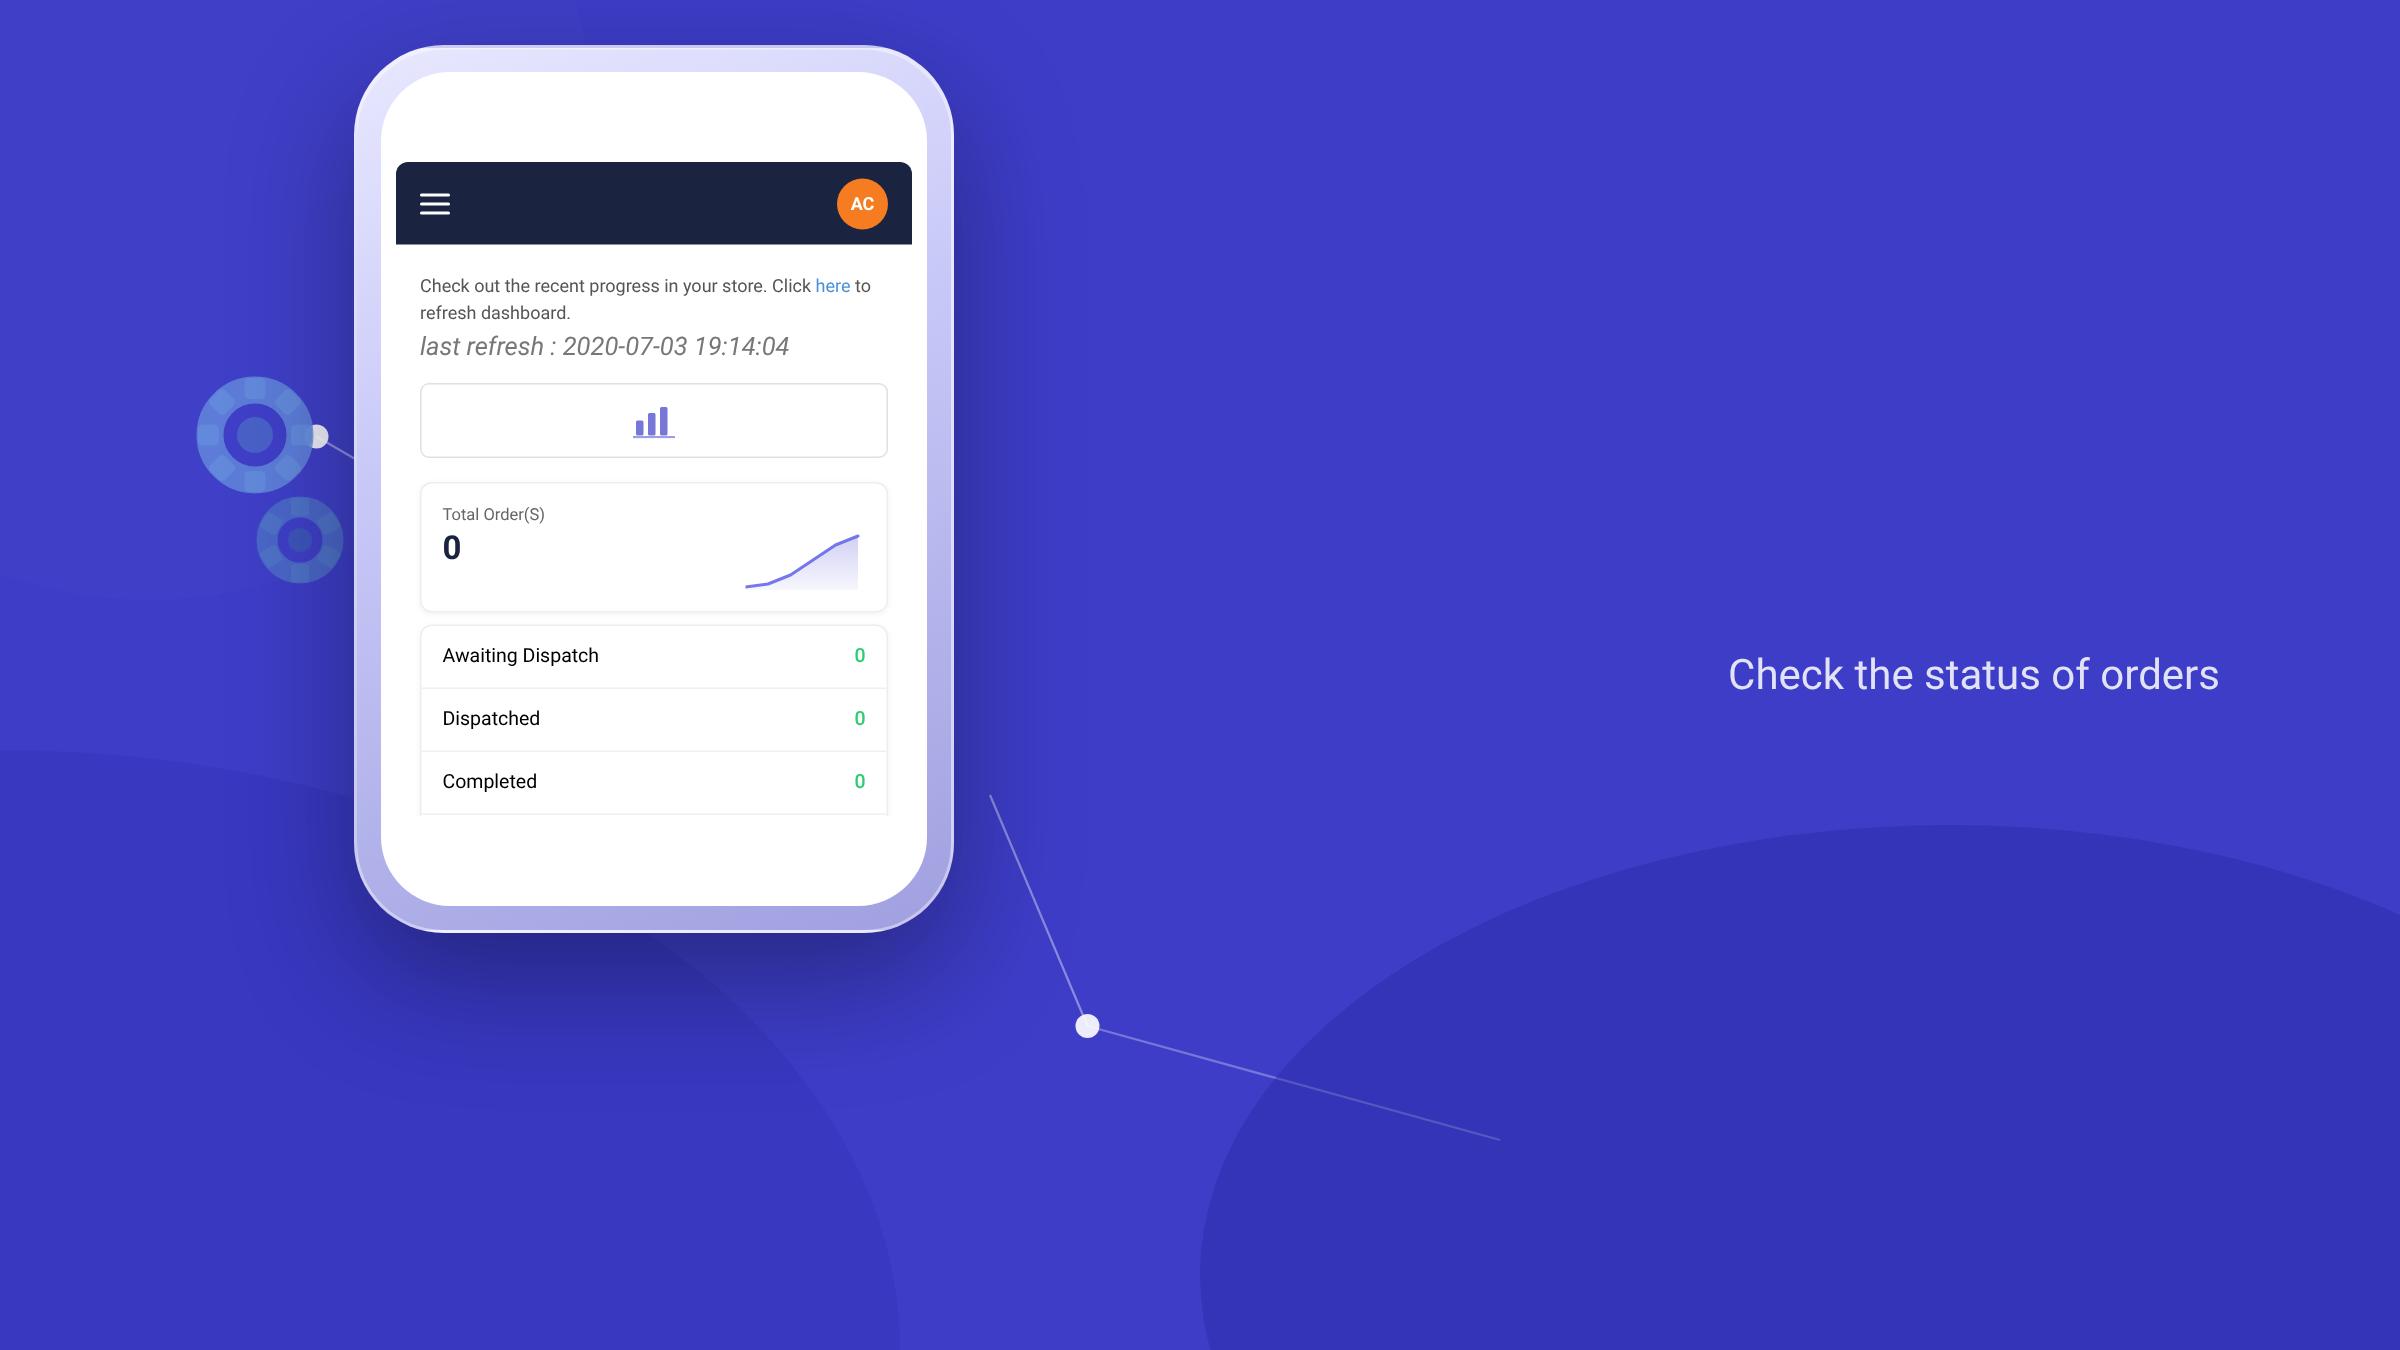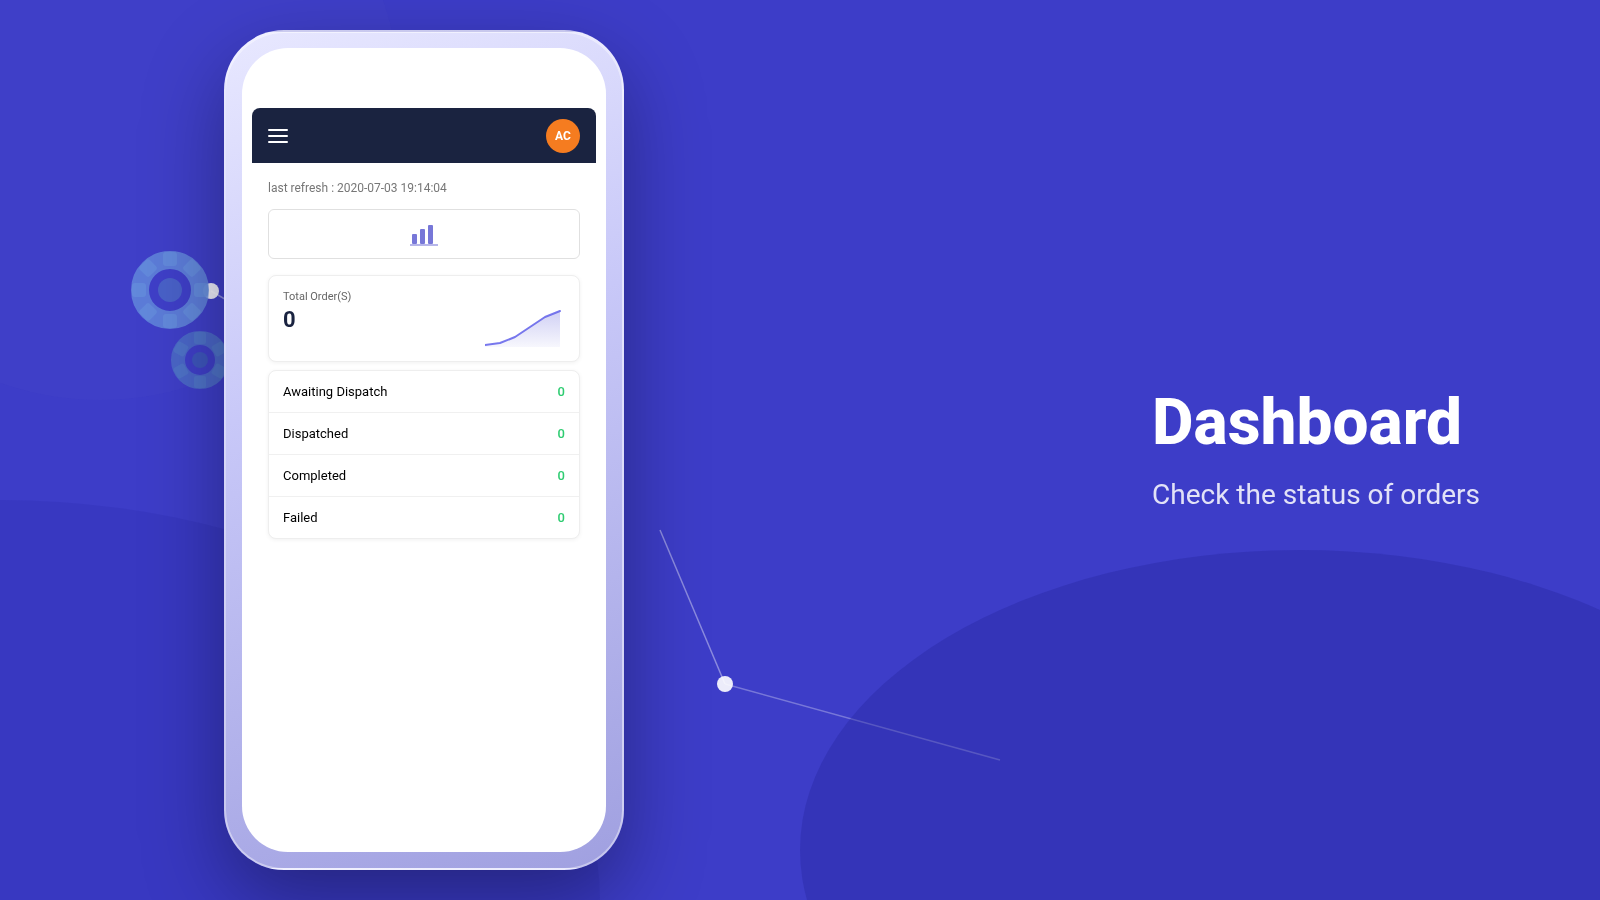--- a/index.html
+++ b/index.html
@@ -16,24 +16,24 @@
     
     .gears-container {
       position: absolute;
       left: 80px;
       top: 200px;
     }
 
     
     .phone-container {
       position: absolute;
-      left: 224px;
+      left: 236px;
       top: 30px;
       width: 400px;
-      height: 840px;
+      height: 592px;
     }
 
     .phone-outer {
       position: absolute;
       inset: 0;
       border-radius: 60px;
       background: linear-gradient(160deg, #e8e8ff 0%, #c8c8f8 40%, #a0a0e0 100%);
       box-shadow: 0 30px 80px rgba(0,0,0,0.35), inset 0 1px 0 rgba(255,255,255,0.5);
       border: 2px solid rgba(255,255,255,0.4);
     }
@@ -155,22 +155,23 @@
       line-height: 1.5;
       margin-bottom: 4px;
     }
 
     .welcome-desc a {
       color: #4a90d9;
       text-decoration: none;
     }
 
     .last-refresh {
-      font-size: 12px;
+      font-size: 17px;
       color: #777;
+      font-style: italic;
       margin-bottom: 14px;
     }
 
     
     .chart-btn {
       width: 100%;
       border: 1px solid #e0e0e0;
       border-radius: 6px;
       background: #fff;
       padding: 12px;
@@ -348,20 +349,21 @@
         <div class="hamburger-icon">
           <span></span>
           <span></span>
           <span></span>
         </div>
         <div class="avatar-circle">AC</div>
       </div>
 
       <div class="app-content">
 
+        <p class="welcome-desc">Check out the recent progress in your store. Click <a href="#">here</a> to refresh dashboard.</p>
         <p class="last-refresh">last refresh : 2020-07-03 19:14:04</p>
 
         <button class="chart-btn">
           <svg class="chart-icon-svg" viewBox="0 0 28 24" fill="none" xmlns="http://www.w3.org/2000/svg">
             <rect x="2" y="12" width="5" height="10" rx="1" fill="#3d3dc8" opacity="0.7"></rect>
             <rect x="10" y="7" width="5" height="15" rx="1" fill="#3d3dc8" opacity="0.7"></rect>
             <rect x="18" y="3" width="5" height="19" rx="1" fill="#3d3dc8" opacity="0.7"></rect>
             <line x1="0" y1="23" x2="28" y2="23" stroke="#3d3dc8" stroke-width="1.5" opacity="0.5"></line>
           </svg>
         </button>
@@ -403,15 +405,14 @@
           </div>
         </div>
 
 
       </div>
     </div>
   </div>
 </div>
 
 <div class="right-content">
-  <div class="dashboard-title">Dashboard</div>
   <div class="dashboard-subtitle">Check the status of orders</div>
 </div>
 
 </body></html>

